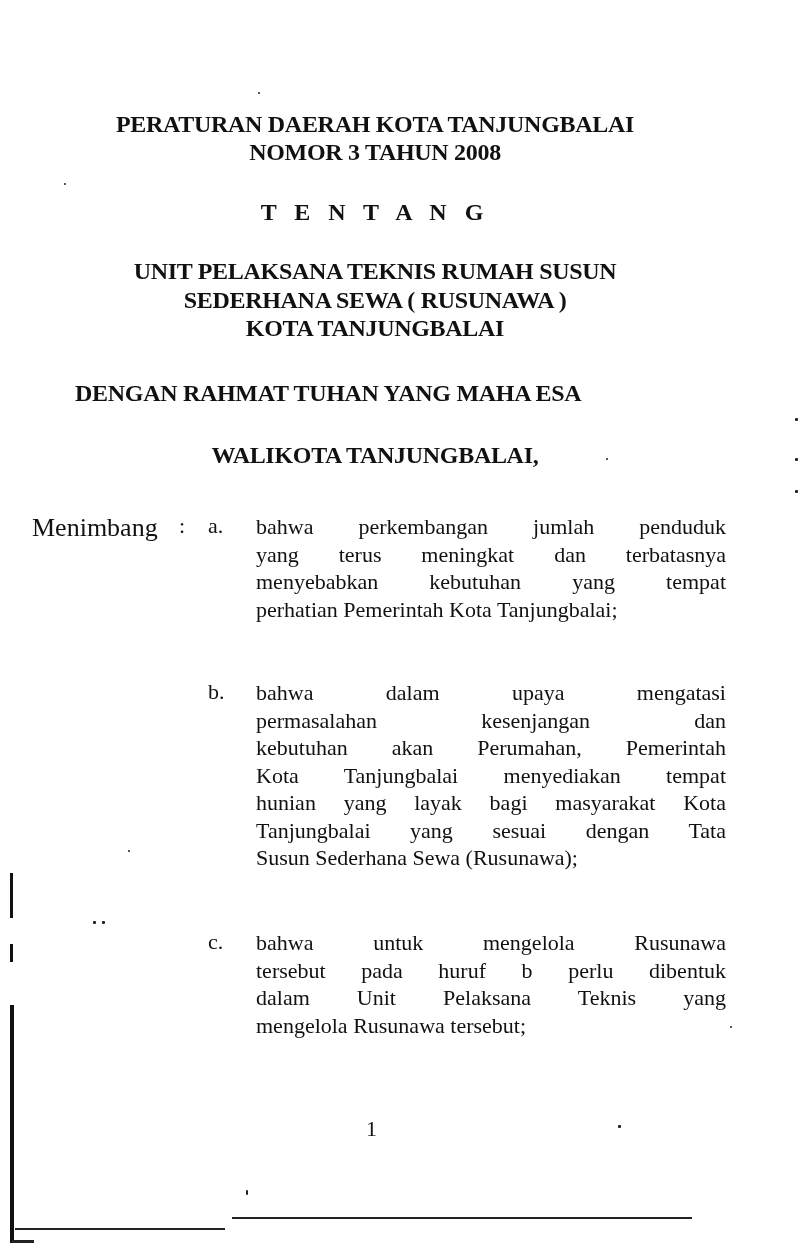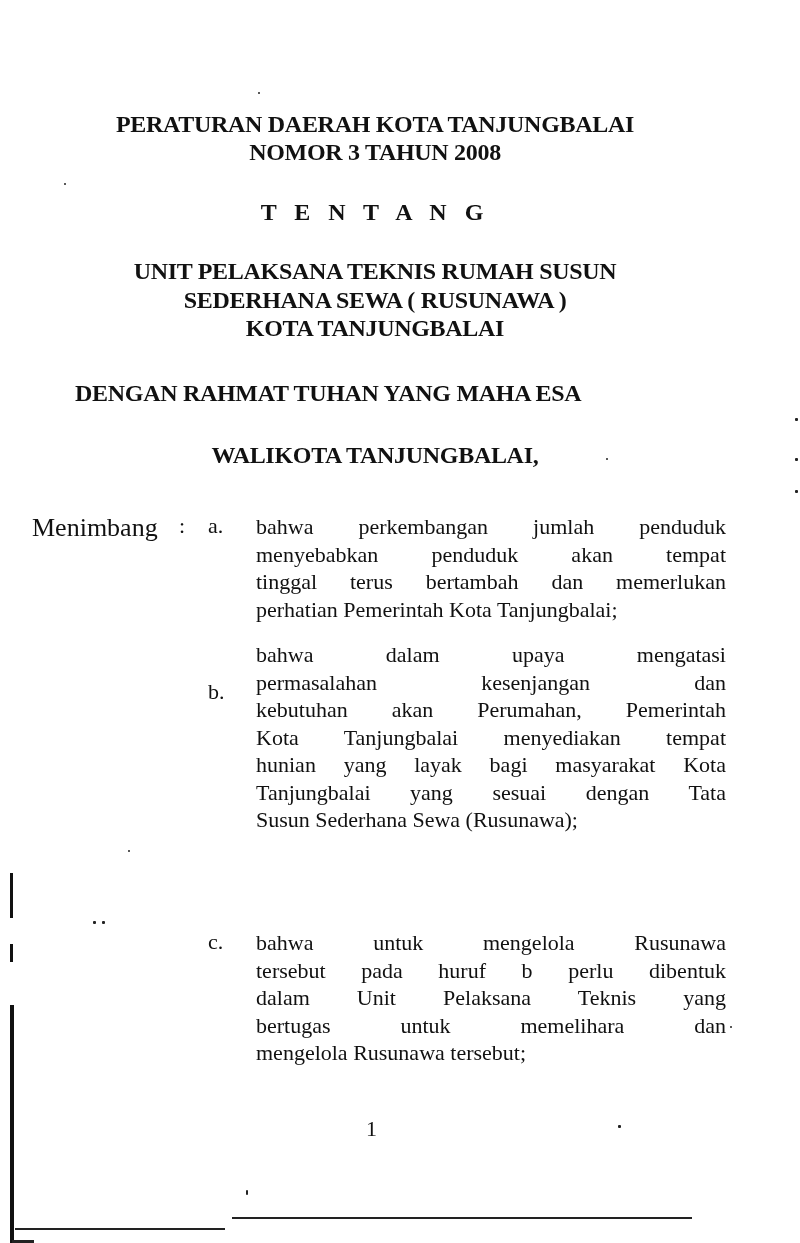--- a/index.html
+++ b/index.html
@@ -45,42 +45,41 @@
   <div class="hdr t3">KOTA TANJUNGBALAI</div>
   <div class="hdr dengan">DENGAN RAHMAT TUHAN YANG MAHA ESA</div>
   <div class="hdr wali">WALIKOTA TANJUNGBALAI,</div>
 
   <div class="consider-label">Menimbang</div>
   <div class="consider-colon">:</div>
 
   <div class="item-letter" style="top:513px">a.</div>
   <div class="item-body" style="top:513px">
     <span class="ln">bahwa perkembangan jumlah penduduk</span>
-    <span class="ln">menyebabkan penduduk akan tempat</span>
-    <span class="ln">tinggal terus bertambah dan memerlukan</span>
+    <span class="ln">yang terus meningkat dan terbatasnya</span>
+    <span class="ln">menyebabkan kebutuhan yang tempat</span>
     <span class="ln last">perhatian Pemerintah Kota Tanjungbalai;</span>
   </div>
 
   <div class="item-letter" style="top:679px">b.</div>
-  <div class="item-body" style="top:641px">
+  <div class="item-body" style="top:679px">
     <span class="ln">bahwa dalam upaya mengatasi</span>
     <span class="ln">permasalahan kesenjangan dan</span>
     <span class="ln">kebutuhan akan Perumahan, Pemerintah</span>
     <span class="ln">Kota Tanjungbalai menyediakan tempat</span>
     <span class="ln">hunian yang layak bagi masyarakat Kota</span>
     <span class="ln">Tanjungbalai yang sesuai dengan Tata</span>
     <span class="ln last">Susun Sederhana Sewa (Rusunawa);</span>
   </div>
 
   <div class="item-letter" style="top:929px">c.</div>
   <div class="item-body" style="top:929px">
     <span class="ln">bahwa untuk mengelola Rusunawa</span>
     <span class="ln">tersebut pada huruf b perlu dibentuk</span>
     <span class="ln">dalam Unit Pelaksana Teknis yang</span>
-    <span class="ln">bertugas untuk memelihara dan</span>
     <span class="ln last">mengelola Rusunawa tersebut;</span>
   </div>
 
   <div class="pagenum">1</div>
 
   <div class="leftbar" style="top:873px;height:45px"></div>
   <div class="leftbar" style="top:944px;height:18px"></div>
   <div class="leftbar" style="top:1005px;height:238px;width:4px"></div>
   <div class="bottomline" style="left:15px;width:210px"></div>
   <div class="bottomline" style="left:232px;width:460px;top:1217px"></div>

